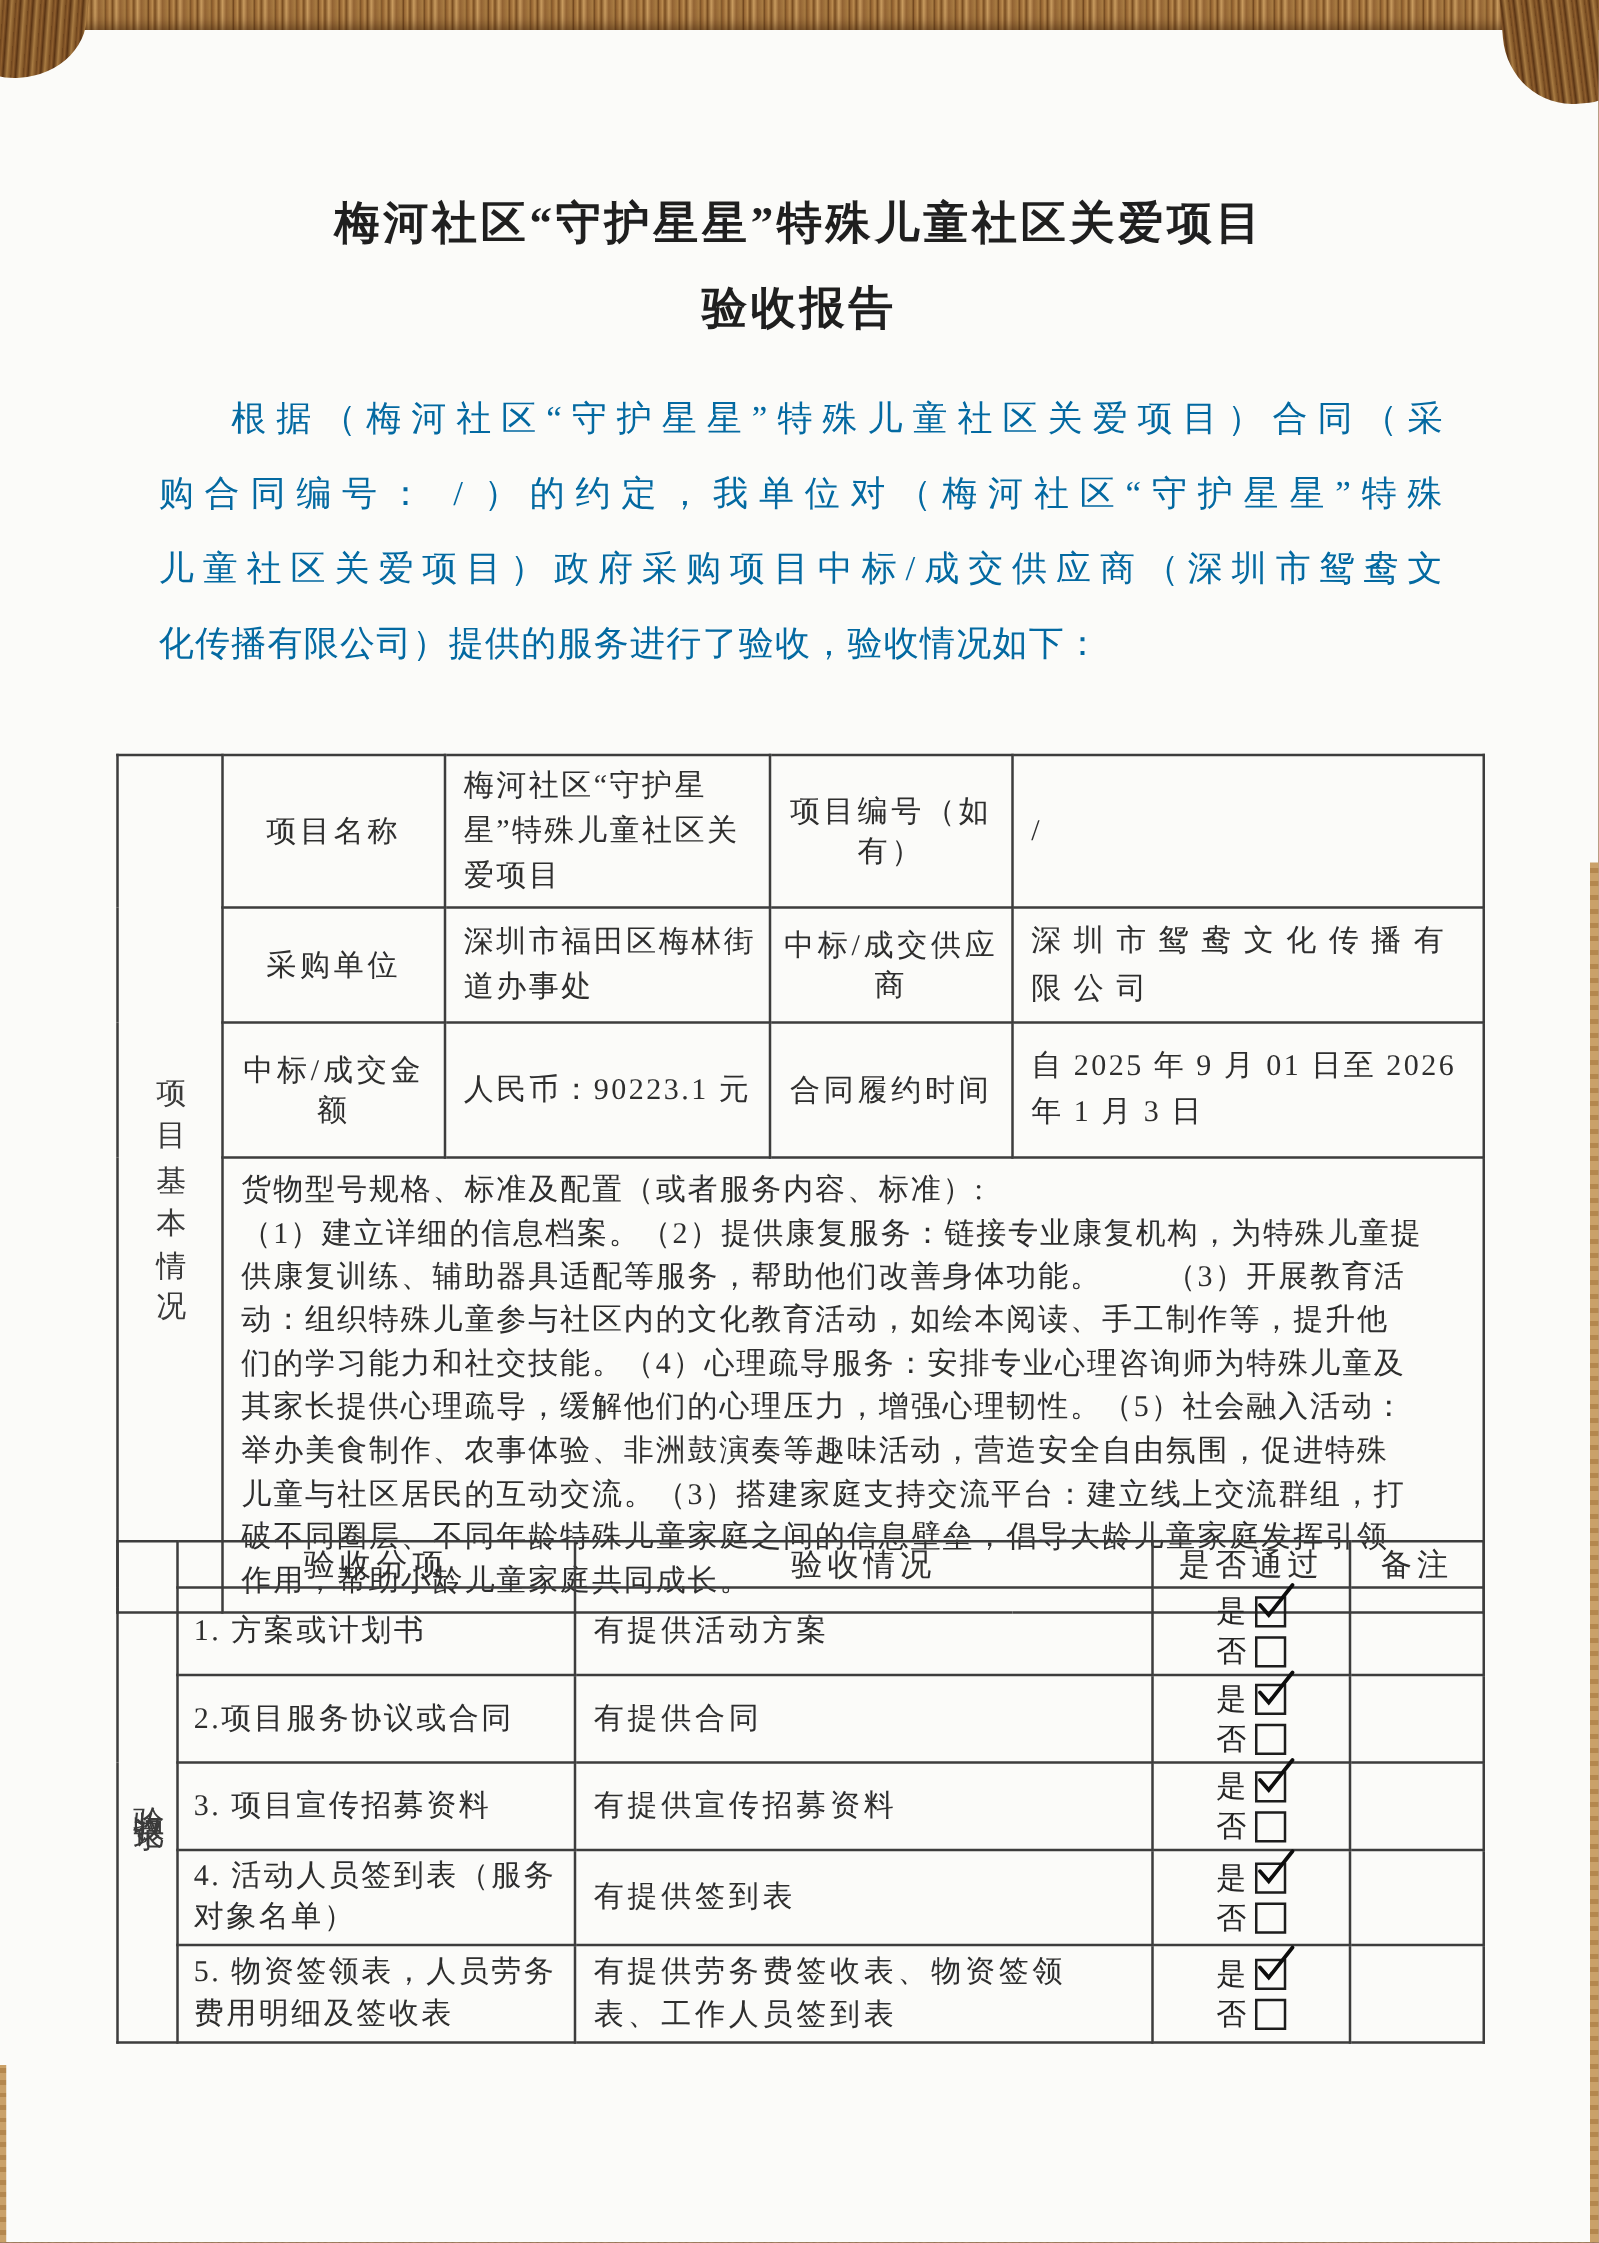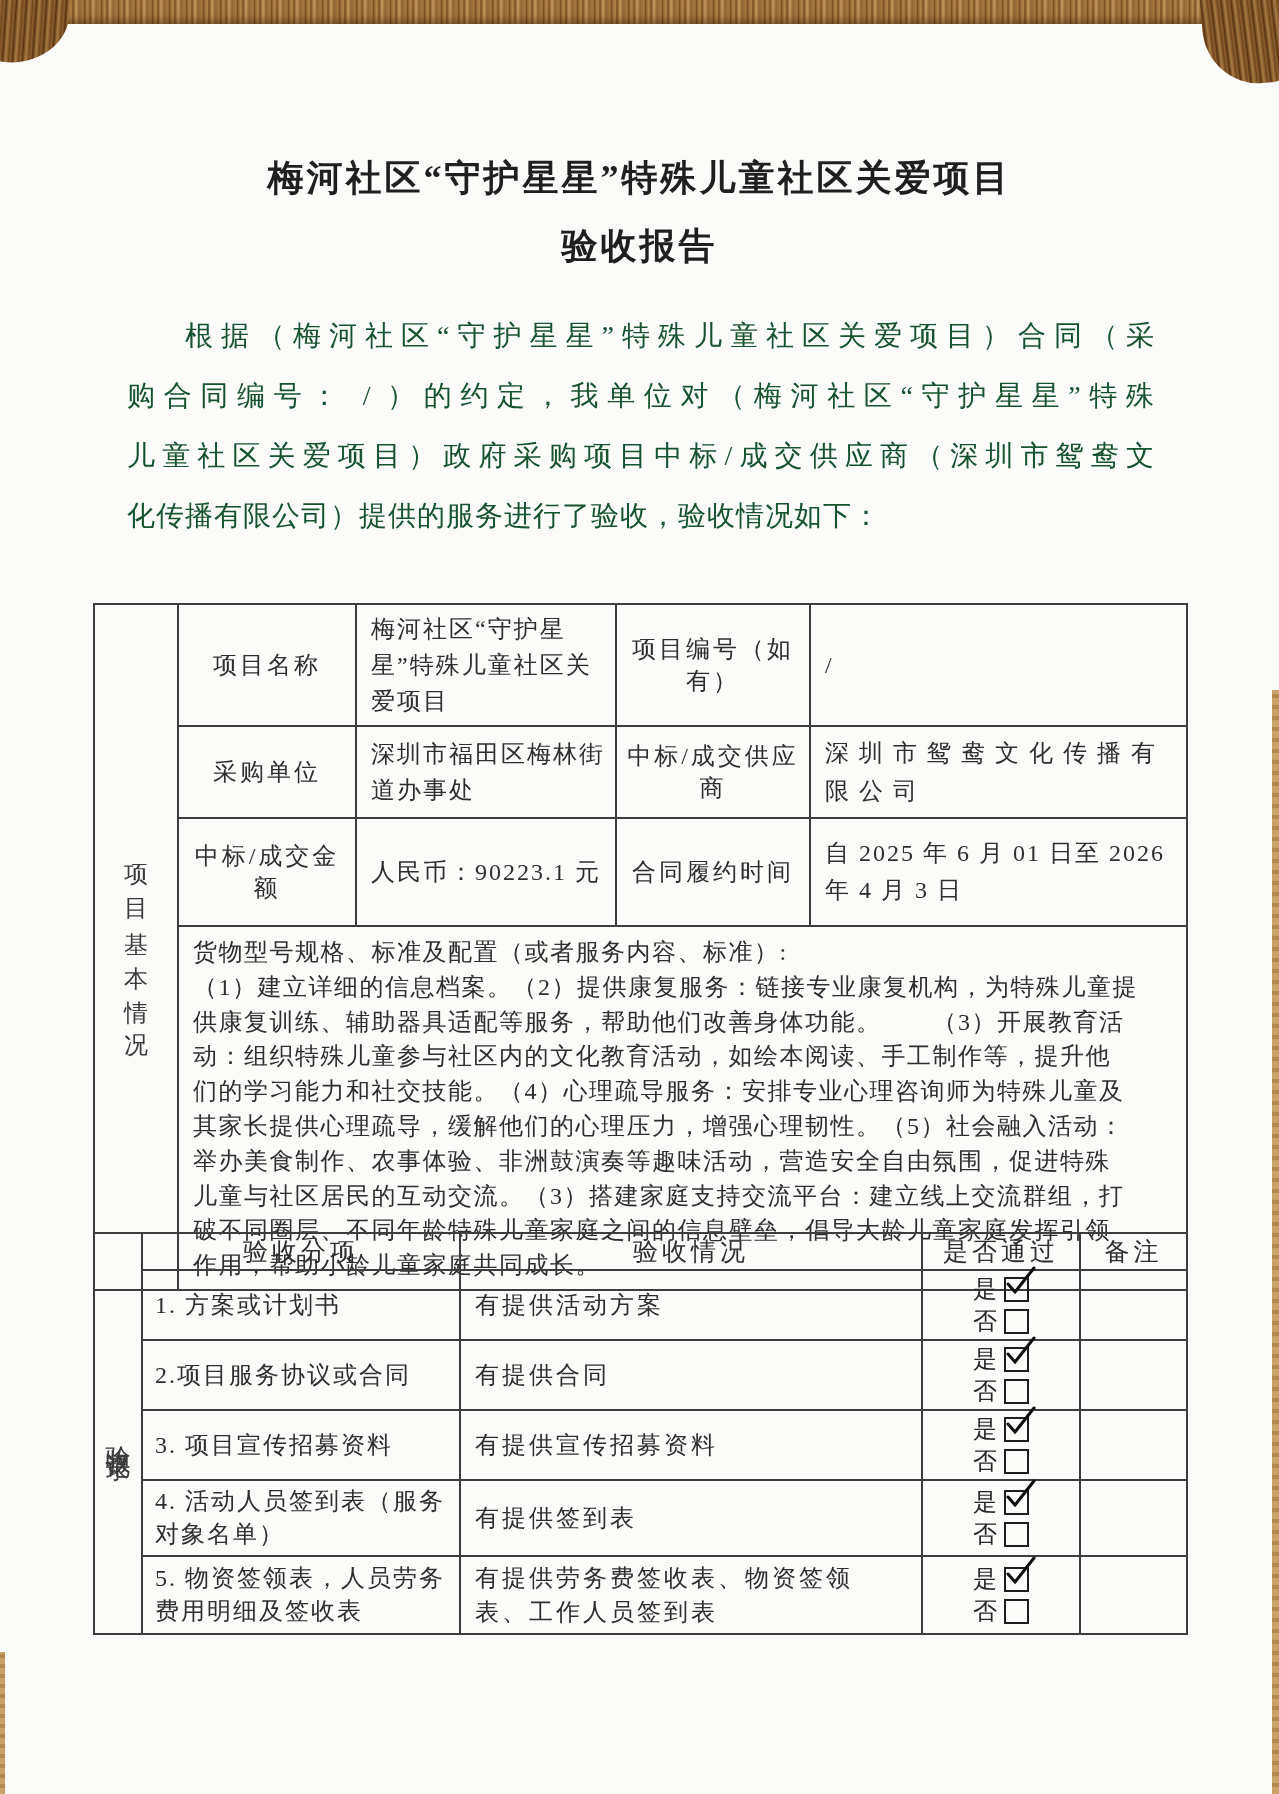--- a/index.html
+++ b/index.html
@@ -20,21 +20,21 @@
   .tuft-right { right:-16px; top:-12px; width:92px; height:96px; transform:rotate(-5deg); border-radius:0 0 30% 60%; }
   .sliver-right { position:absolute; right:0; top:690px; bottom:0; width:7px; z-index:2;
     background:repeating-linear-gradient(0deg,#caa169 0 7px,#b4874e 7px 11px); }
   .sliver-bl { position:absolute; left:0; bottom:0; width:5px; height:142px; z-index:2;
     background:repeating-linear-gradient(0deg,#caa169 0 6px,#b4874e 6px 10px); }
 
   .title { position:absolute; top:120px; left:0; width:100%; text-align:center;
     font-size:36px; font-weight:bold; color:#1f1f1f; letter-spacing:3px; line-height:68px; }
 
   .intro { position:absolute; top:282px; left:127px; width:1028px;
-    font-size:28px; color:#14532d; line-height:60px; letter-spacing:1px; }
+    font-size:28px; color:#0369a1; line-height:60px; letter-spacing:1px; }
   .iline.jl { text-align:justify; text-align-last:justify; }
   .iline.indent { text-indent:58px; }
 
   table.t { position:absolute; left:93px; width:1093px; border-collapse:collapse;
     color:#2e2e2e; table-layout:fixed; }
   .t td { border:2px solid #3d3d3d; vertical-align:middle; }
   .t1 { top:579px; }
   .t2 { top:1208px; }
 
   .t1 td { font-size:24px; }
@@ -102,21 +102,21 @@
       <tr class="r2">
         <td class="lab">采购单位</td>
         <td class="val">深圳市福田区梅林街道办事处</td>
         <td class="lab">中标/成交供应商</td>
         <td class="val val-wide">深圳市鸳鸯文化传播有限公司</td>
       </tr>
       <tr class="r3">
         <td class="lab">中标/成交金额</td>
         <td class="val">人民币：90223.1 元</td>
         <td class="lab">合同履约时间</td>
-        <td class="val val-date">自 2025 年 6 月 01 日至 2026 年 4 月 3 日</td>
+        <td class="val val-date">自 2025 年 9 月 01 日至 2026 年 1 月 3 日</td>
       </tr>
       <tr>
         <td class="spec" colspan="4">
           <div>货物型号规格、标准及配置（或者服务内容、标准）:</div>
           <div>（1）建立详细的信息档案。（2）提供康复服务：链接专业康复机构，为特殊儿童提</div>
           <div>供康复训练、辅助器具适配等服务，帮助他们改善身体功能。　　（3）开展教育活</div>
           <div>动：组织特殊儿童参与社区内的文化教育活动，如绘本阅读、手工制作等，提升他</div>
           <div>们的学习能力和社交技能。（4）心理疏导服务：安排专业心理咨询师为特殊儿童及</div>
           <div>其家长提供心理疏导，缓解他们的心理压力，增强心理韧性。（5）社会融入活动：</div>
           <div>举办美食制作、农事体验、非洲鼓演奏等趣味活动，营造安全自由氛围，促进特殊</div>

